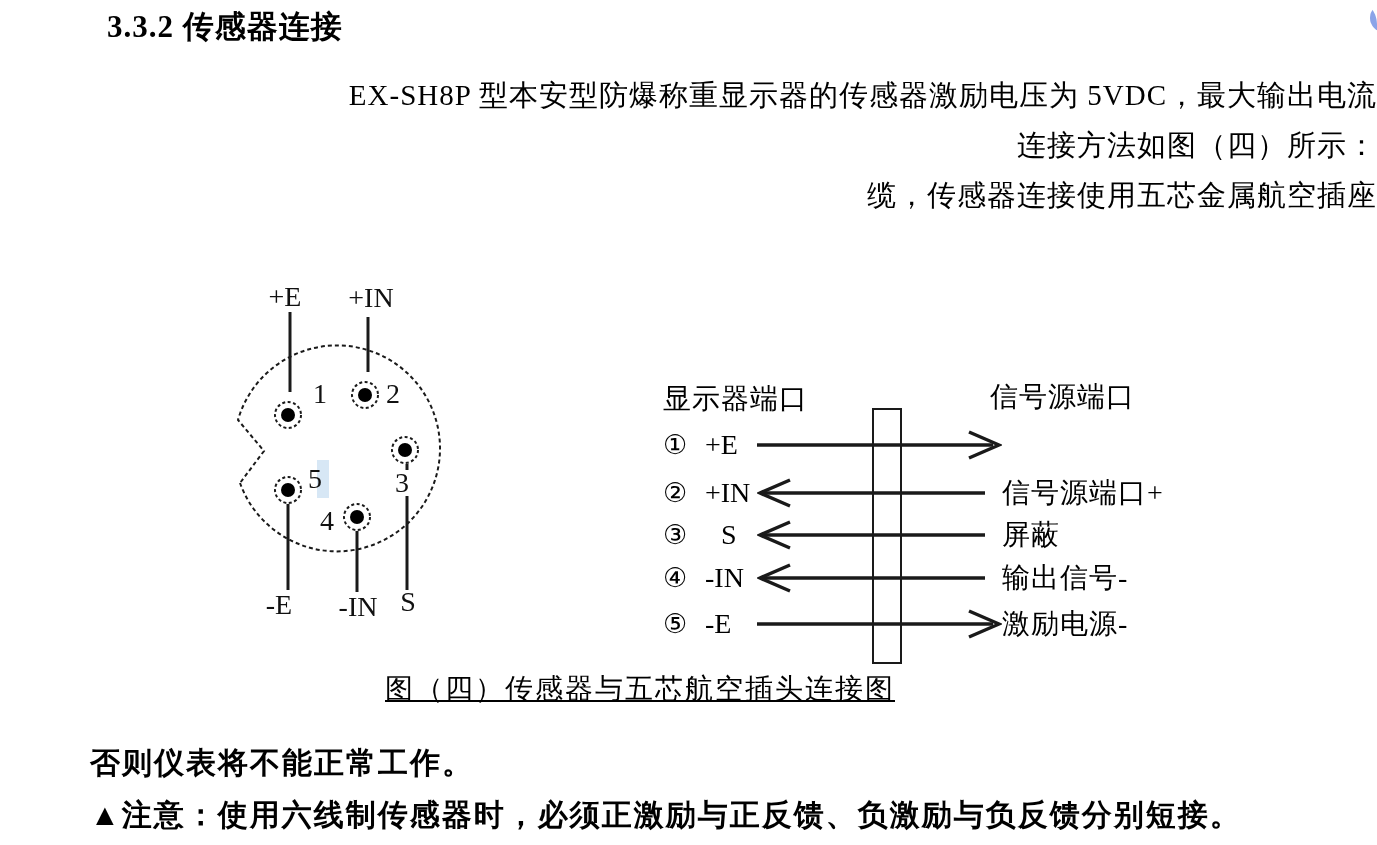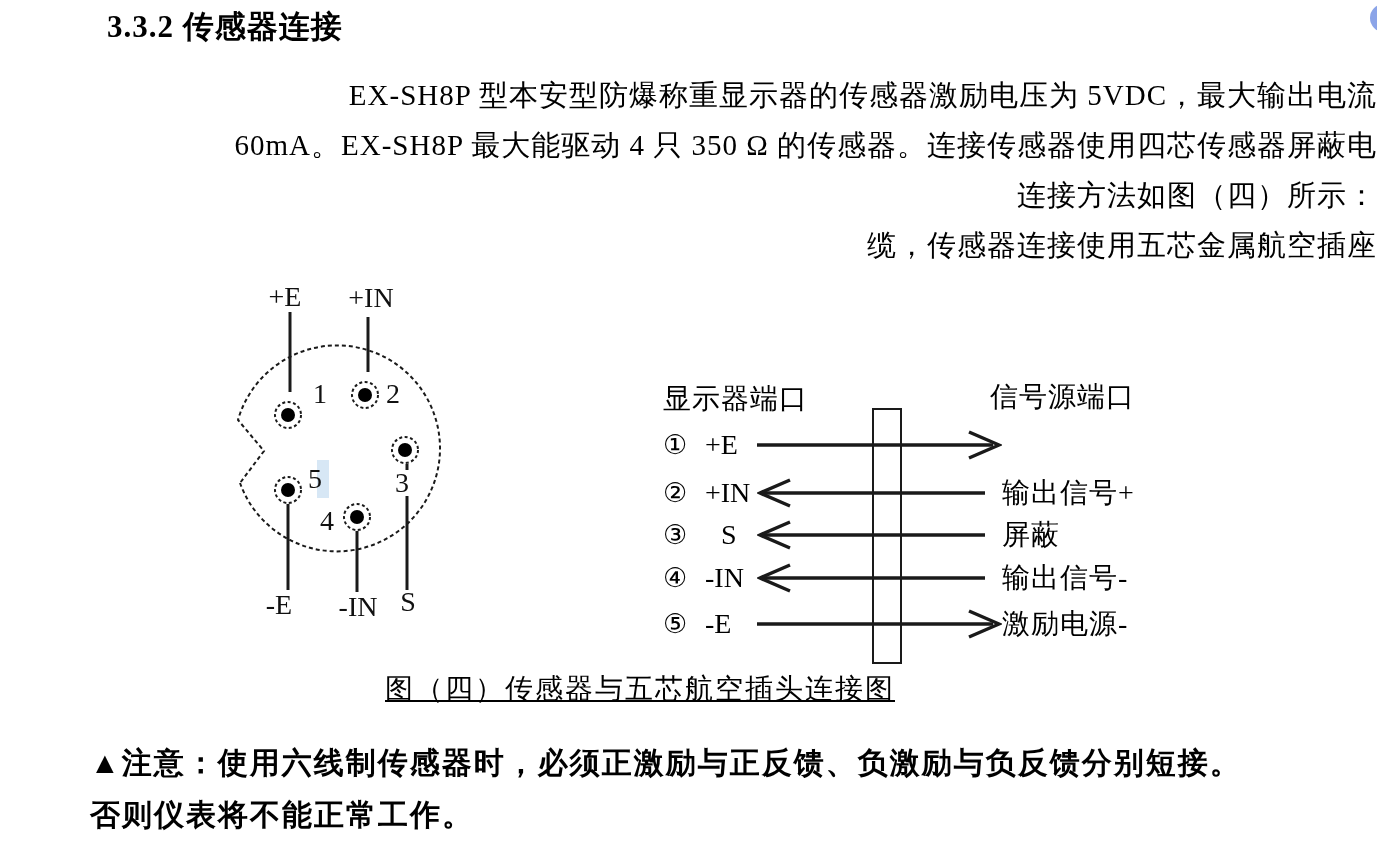--- a/index.html
+++ b/index.html
@@ -1,17 +1,17 @@
 <!DOCTYPE html>
 <html><head>
 <meta charset="utf-8">
 <style>
   html,body{margin:0;padding:0;background:#ffffff;}
   .page{position:relative;width:1377px;height:845px;background:#ffffff;overflow:hidden;
-        font-family:"Liberation Serif","DejaVu Serif",serif;color:#000;}
+        font-family:"Liberation Serif","DejaVu Serif",serif;color:#000;border-radius:24px;}
   .heading{position:absolute;left:107px;top:6px;margin:0;font-size:31px;font-weight:bold;
            letter-spacing:1px;white-space:nowrap;}
   .para{position:absolute;left:90px;top:70px;width:1287px;}
   .pline{height:50px;line-height:50px;font-size:29px;letter-spacing:1px;white-space:nowrap;text-align:right;}
   .pline.indent{padding-left:97px;}
   
   .connector{position:absolute;left:180px;top:280px;}
   .connector text{font-family:"Liberation Serif","DejaVu Serif",serif;font-size:28px;fill:#111;}
   
   .wiring{position:absolute;left:663px;top:375px;width:490px;height:295px;}
@@ -36,21 +36,20 @@
 </style>
 </head>
 <body>
 
 <div class="page">
 
   <h1 class="heading">3.3.2 传感器连接</h1>
 
   <div class="para">
     <div class="pline indent">EX-SH8P 型本安型防爆称重显示器的传感器激励电压为 5VDC，最大输出电流</div>
-    <div class="pline">60mA。EX-SH8P 最大能驱动 4 只 350 Ω 的传感器。连接传感器使用四芯传感器屏蔽电</div>
     <div class="pline">连接方法如图（四）所示：</div>
     <div class="pline">缆，传感器连接使用五芯金属航空插座</div>
   </div>
 
   <svg class="connector" width="330" height="350" viewBox="0 0 330 350" xmlns="http://www.w3.org/2000/svg">
 
     <path d="M 60 203 A 103 103 0 1 0 58 140 L 84 171 Z" fill="none" stroke="#1a1a1a" stroke-width="2" stroke-dasharray="4 3"></path>
 
     <line x1="110" y1="32" x2="110" y2="112" stroke="#1a1a1a" stroke-width="3"></line>
     <line x1="188" y1="37" x2="188" y2="92" stroke="#1a1a1a" stroke-width="3"></line>
@@ -107,21 +106,21 @@
       </svg>
     </div>
 
     <div class="wrow" style="top:100px;">
       <span class="wpin">②</span>
       <span class="wterm">+IN</span>
       <svg class="warrow" width="245" height="30" viewBox="0 0 245 30">
         <line x1="6" y1="15" x2="228" y2="15" stroke="#1a1a1a" stroke-width="3.5"></line>
         <polyline points="33,2 3,15 33,28" fill="none" stroke="#1a1a1a" stroke-width="3.5"></polyline>
       </svg>
-      <span class="wsig">输出信号+</span>
+      <span class="wsig">信号源端口+</span>
     </div>
 
     <div class="wrow shield-row" style="top:142px;">
       <span class="wpin">③</span>
       <span class="wterm">S</span>
       <svg class="warrow" width="245" height="30" viewBox="0 0 245 30">
         <line x1="6" y1="15" x2="228" y2="15" stroke="#1a1a1a" stroke-width="3.5"></line>
         <polyline points="33,2 3,15 33,28" fill="none" stroke="#1a1a1a" stroke-width="3.5"></polyline>
       </svg>
       <span class="wsig">屏蔽</span>
@@ -146,18 +145,18 @@
       </svg>
       <span class="wsig">激励电源-</span>
     </div>
 
     <div class="cable-rect"></div>
   </div>
 
   <div class="caption">图（四）传感器与五芯航空插头连接图</div>
 
   <div class="note">
+    <div class="nline">否则仪表将不能正常工作。</div>
     <div class="nline">▲注意：使用六线制传感器时，必须正激励与正反馈、负激励与负反馈分别短接。</div>
-    <div class="nline">否则仪表将不能正常工作。</div>
   </div>
 
   <button class="corner-dot" title="#8ba4e8" style="background: rgb(139, 164, 232);"></button>
 </div>
 
 </body></html>

